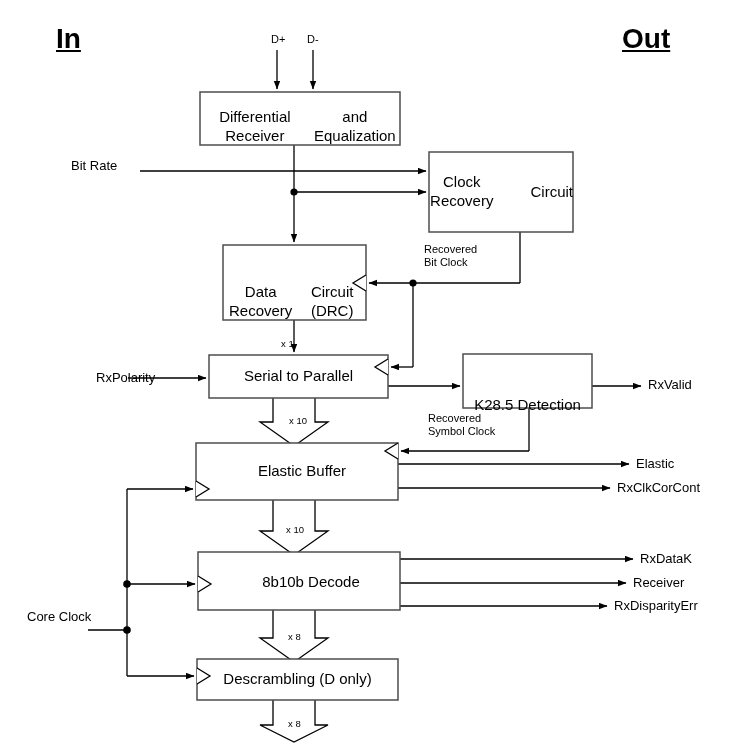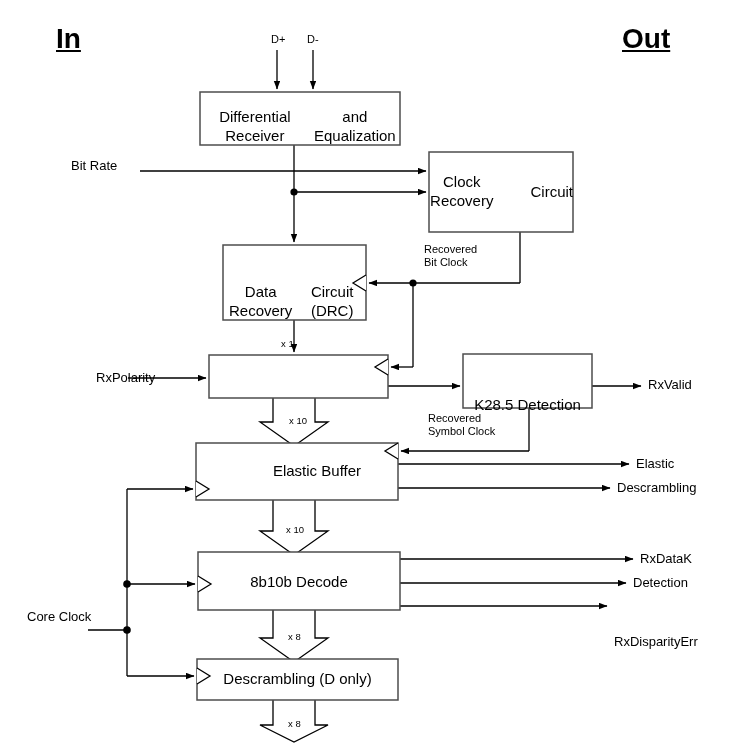--- a/index.html
+++ b/index.html
@@ -143,24 +143,24 @@
 
   <div class="lbl pin-lbl" style="left:271px; top:33px;">D+</div>
   <div class="lbl pin-lbl" style="left:307px; top:33px;">D-</div>
 
   <div class="lbl io-lbl" style="left:71px; top:158px;">Bit Rate</div>
   <div class="lbl io-lbl" style="left:56px; top:378px; transform:translateY(-50%);margin-left:40px;">RxPolarity</div>
   <div class="lbl io-lbl" style="left:27px; top:609px;">Core Clock</div>
 
   <div class="lbl io-lbl" style="left:648px; top:385px; transform:translateY(-50%);">RxValid</div>
   <div class="lbl io-lbl" style="left:636px; top:464px; transform:translateY(-50%);">Elastic</div>
-  <div class="lbl io-lbl" style="left:617px; top:488px; transform:translateY(-50%);">Descrambling</div>
+  <div class="lbl io-lbl" style="left:617px; top:488px; transform:translateY(-50%);">RxClkCorCont</div>
   <div class="lbl io-lbl" style="left:640px; top:559px; transform:translateY(-50%);">RxDataK</div>
-  <div class="lbl io-lbl" style="left:633px; top:583px; transform:translateY(-50%);">Detection</div>
-  <div class="lbl io-lbl" style="left:614px; top:642px; transform:translateY(-50%);">RxDisparityErr</div>
+  <div class="lbl io-lbl" style="left:633px; top:583px; transform:translateY(-50%);">Receiver</div>
+  <div class="lbl io-lbl" style="left:614px; top:606px; transform:translateY(-50%);">RxDisparityErr</div>
 
   <div class="lbl clk-lbl" id="clk0" style="left:424px; top:243px;">
       <div>Recovered</div>
       <div>Bit Clock</div>
     </div>
   <div class="lbl clk-lbl" id="clk1" style="left:428px; top:412px;">
       <div>Recovered</div>
       <div>Symbol Clock</div>
     </div>
 
@@ -175,26 +175,29 @@
       <div>and Equalization</div>
     </div>
   <div class="box-text" id="bt1" style="left:429px; top:152px; width:144px; height:80px;gap:36px;">
       <div>Clock Recovery</div>
       <div>Circuit</div>
     </div>
   <div class="box-text" id="bt2" style="left:223px; top:245px; width:143px; height:70px;margin-top:22px;">
       <div>Data Recovery</div>
       <div>Circuit (DRC)</div>
     </div>
+  <div class="box-text" id="bt3" style="left:209px; top:355px; width:179px; height:43px;">
+      <div>Serial to Parallel</div>
+    </div>
   <div class="box-text" id="bt4" style="left:463px; top:354px; width:129px; height:54px;margin-top:24px;">
       <div>K28.5 Detection</div>
     </div>
-  <div class="box-text" id="bt5" style="left:196px; top:443px; width:212px; height:57px;padding-left:15px;">
+  <div class="box-text" id="bt5" style="left:196px; top:443px; width:212px; height:57px;">
       <div>Elastic Buffer</div>
     </div>
-  <div class="box-text" id="bt6" style="left:198px; top:552px; width:202px; height:60px;">
+  <div class="box-text" id="bt6" style="left:210px; top:552px; width:202px; height:60px;">
       <div>8b10b Decode</div>
     </div>
   <div class="box-text" id="bt7" style="left:197px; top:659px; width:201px; height:41px;">
       <div>Descrambling (D only)</div>
     </div>
 
 </div>
 
 </body></html>

